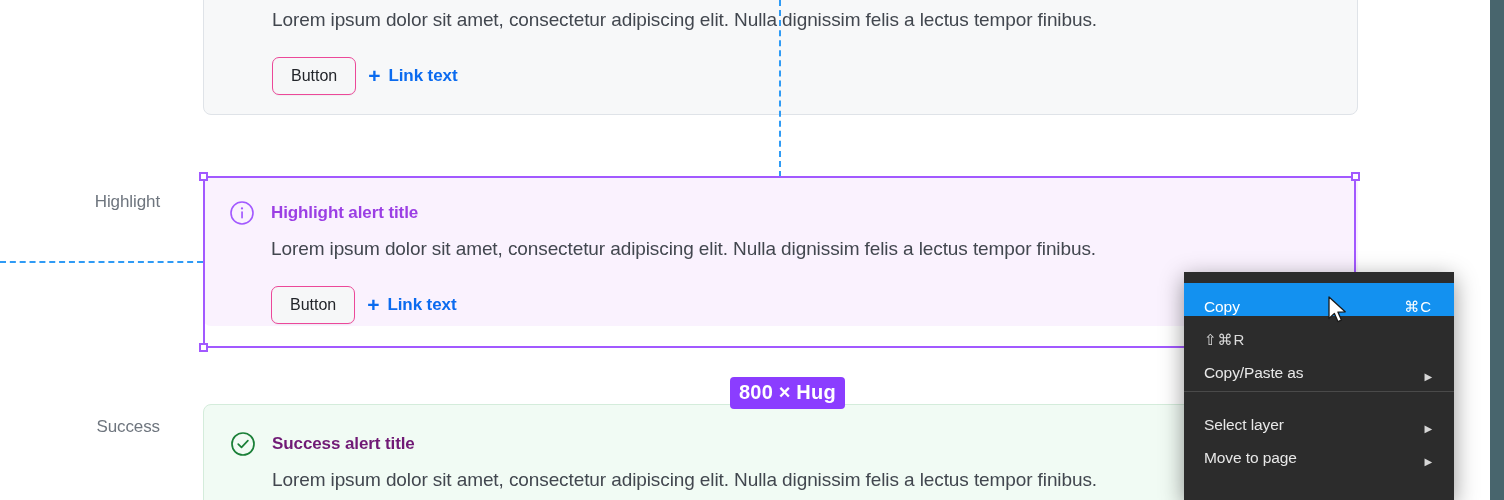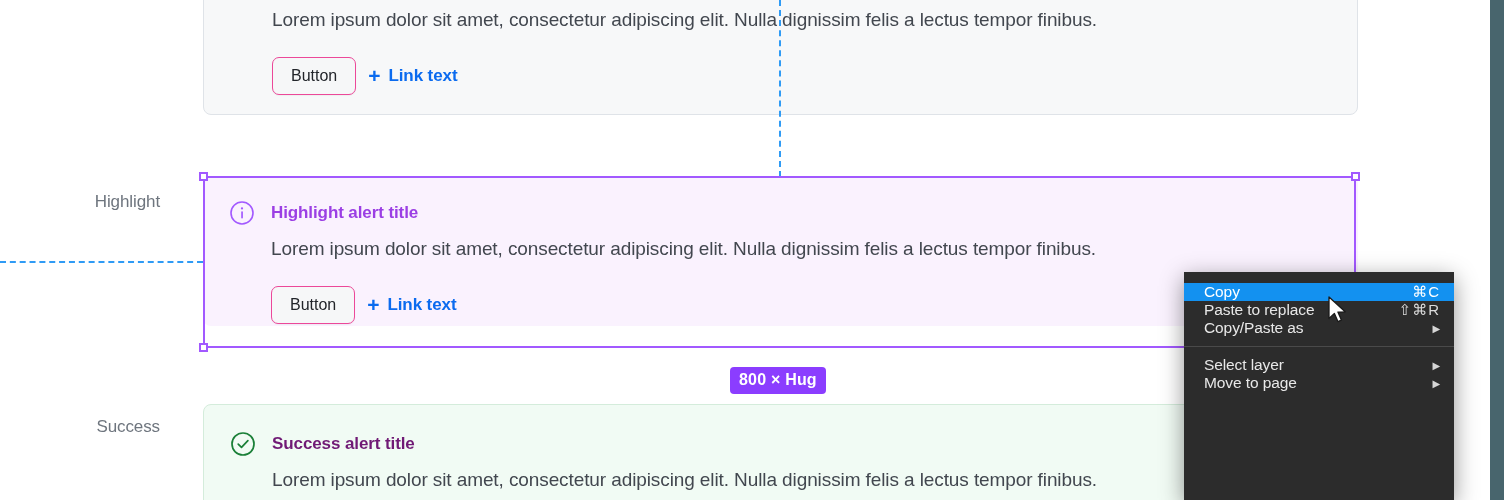--- a/index.html
+++ b/index.html
@@ -101,24 +101,24 @@
     position:absolute; width:9px; height:9px;
     background:#ffffff; border:2px solid #a259ff;
   }
   .h-tl { left:-6px; top:-6px; }
   .h-tr { right:-6px; top:-6px; }
   .h-bl { left:-6px; bottom:-6px; }
   .h-br { right:-6px; bottom:-6px; }
 
   .size-badge {
     position:absolute;
-    left:730px; top:367px;
+    left:730px; top:377px;
     background:#8b3dff;
     color:#ffffff;
-    font-size:16px;
+    font-size:20px;
     font-weight:bold;
     padding:4px 9px 5px;
     border-radius:4px;
     letter-spacing:0.2px;
     white-space:nowrap;
   }
 
   
   .guide-v {
     position:absolute; left:779px; top:0; width:0; height:177px;
@@ -133,23 +133,23 @@
   .ctx-menu {
     position:absolute;
     left:1184px; top:272px;
     width:270px; height:228px;
     background:#2c2c2c;
     box-shadow:0 6px 22px rgba(0,0,0,.42);
     padding-top:11px;
     overflow:hidden;
   }
   .ctx-item {
-    height:18px;
-    display:flex; align-items:center;
-    padding:0 14px 0 20px;
+    height:33px;
+    display:flex; align-items:flex-end;
+    padding:0 22px 0 20px;
     color:#e8e8e8;
     font-size:15.5px;
     cursor:default;
     letter-spacing:-0.1px;
   }
   .ctx-item.active { background:#1391f0; color:#ffffff; }
   .ctx-label { flex:1; white-space:nowrap; }
   .ctx-shortcut { font-size:15px; color:#dcdcdc; letter-spacing:1px; white-space:nowrap; }
   .ctx-item.active .ctx-shortcut { color:#ffffff; }
   .ctx-arrow { font-size:10px; color:#d6d6d6; }
@@ -219,21 +219,20 @@
   </div>
 
   <div class="size-badge">800 × Hug</div>
 
   <div class="ctx-menu" id="ctx-menu">
       <div class="ctx-item active">
         <span class="ctx-label">Copy</span>
         <span class="ctx-shortcut">⌘C</span>
       </div>
       <div class="ctx-item">
-        <span class="ctx-label">Paste to replace</span>
         <span class="ctx-shortcut">⇧⌘R</span>
       </div>
       <div class="ctx-item">
         <span class="ctx-label">Copy/Paste as</span>
         <span class="ctx-arrow">▶</span>
       </div>
       <div class="ctx-sep"></div>
       <div class="ctx-item">
         <span class="ctx-label">Select layer</span>
         <span class="ctx-arrow">▶</span>

